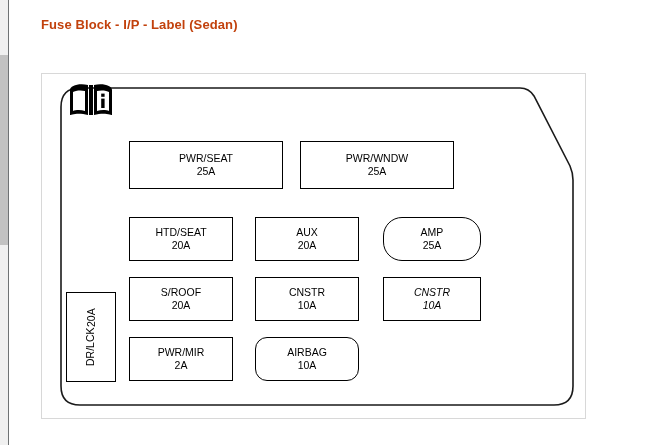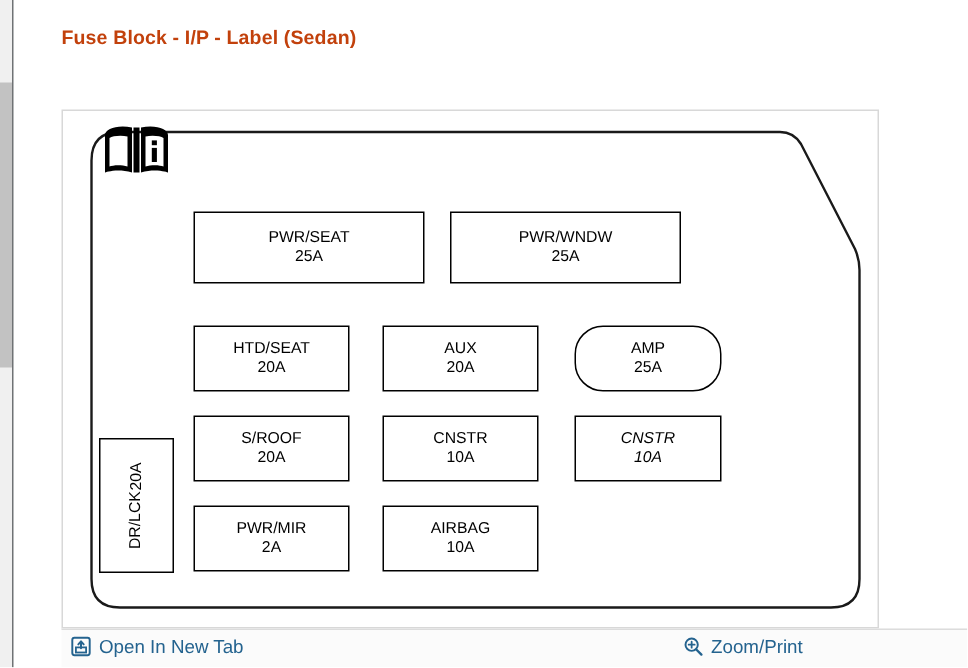--- a/index.html
+++ b/index.html
@@ -216,46 +216,21 @@
     <div class="fuse vertical" style="left:24px; top:218px; width:50px; height:90px;">
       <span class="nm">DR/LCK</span>
       <span class="amp">20A</span>
     </div>
 
     <div class="fuse" style="left:87px;  top:263px; width:104px; height:44px;">
       <span class="nm">PWR/MIR</span>
       <span class="amp">2A</span>
     </div>
 
-    <div class="fuse" style="left:213px; top:263px; width:104px; height:44px;">
+    <div class="fuse" style="left:213px; top:263px; width:104px; height:44px;border-radius:12px;">
       <span class="nm">AIRBAG</span>
       <span class="amp">10A</span>
     </div>
 
   </div>
 
-  <div class="actionbar">
-
-    <div class="act-link act-open">
-      <span class="act-ico">
-        <svg width="14" height="14" viewBox="0 0 14 14" xmlns="http://www.w3.org/2000/svg">
-          <rect x="1.2" y="1.2" width="11.6" height="11.6" rx="1.4" fill="none" stroke="#24638f" stroke-width="1.3"></rect>
-          <rect x="3.6" y="7.6" width="6.8" height="3.4" fill="none" stroke="#24638f" stroke-width="1.2"></rect>
-          <path d="M7 8.2 L7 3.6 M7 3.6 L5.2 5.6 M7 3.6 L8.8 5.6" fill="none" stroke="#24638f" stroke-width="1.3" stroke-linecap="round" stroke-linejoin="round"></path>
-        </svg>
-      </span>
-      <span>Open In New Tab</span>
-    </div>
-
-    <div class="act-link act-zoom">
-      <span class="act-ico">
-        <svg width="14" height="14" viewBox="0 0 14 14" xmlns="http://www.w3.org/2000/svg">
-          <circle cx="6.1" cy="5.8" r="4.1" fill="none" stroke="#24638f" stroke-width="1.3"></circle>
-          <path d="M6.1 3.8 L6.1 7.8 M4.1 5.8 L8.1 5.8" stroke="#24638f" stroke-width="1.2" stroke-linecap="round"></path>
-          <path d="M9.2 9.0 L12.6 12.4" stroke="#24638f" stroke-width="1.6" stroke-linecap="round"></path>
-        </svg>
-      </span>
-      <span>Zoom/Print</span>
-    </div>
-
-  </div>
 
 </div>
 
 </body></html>

